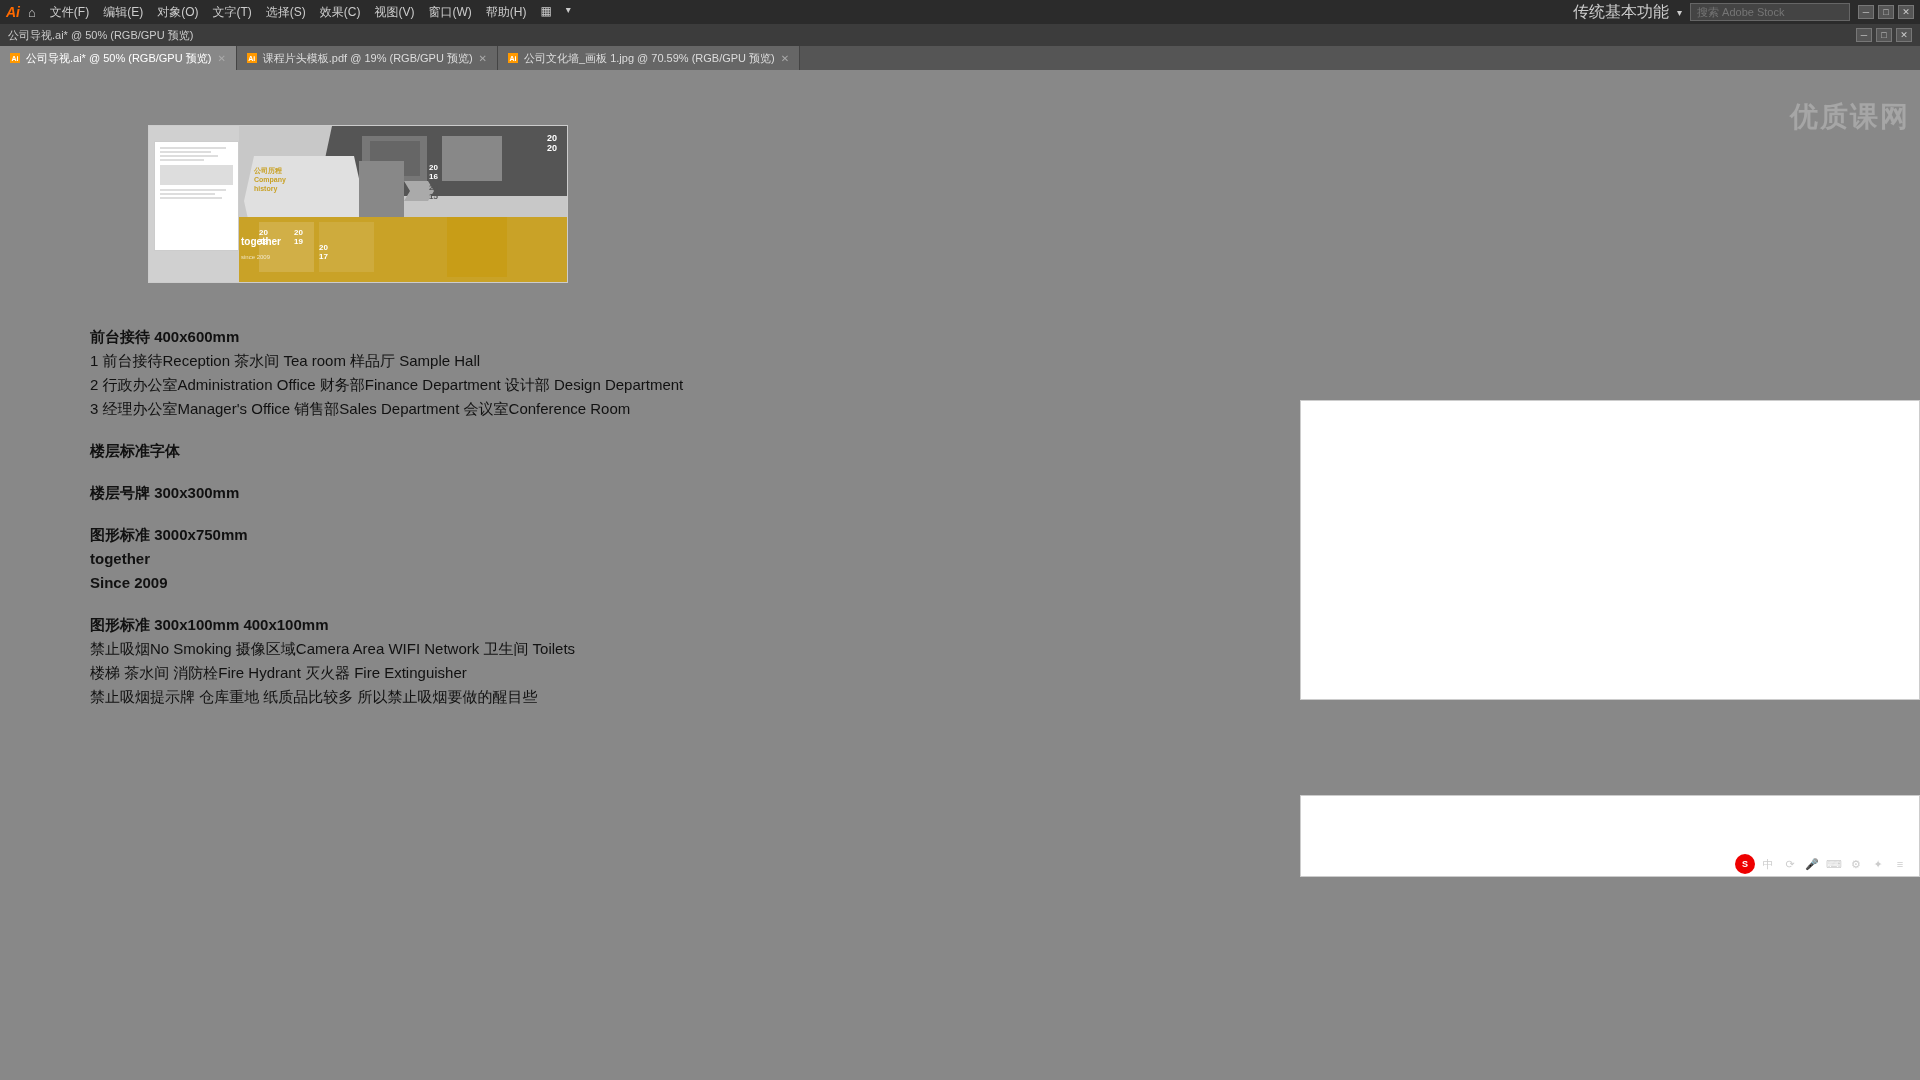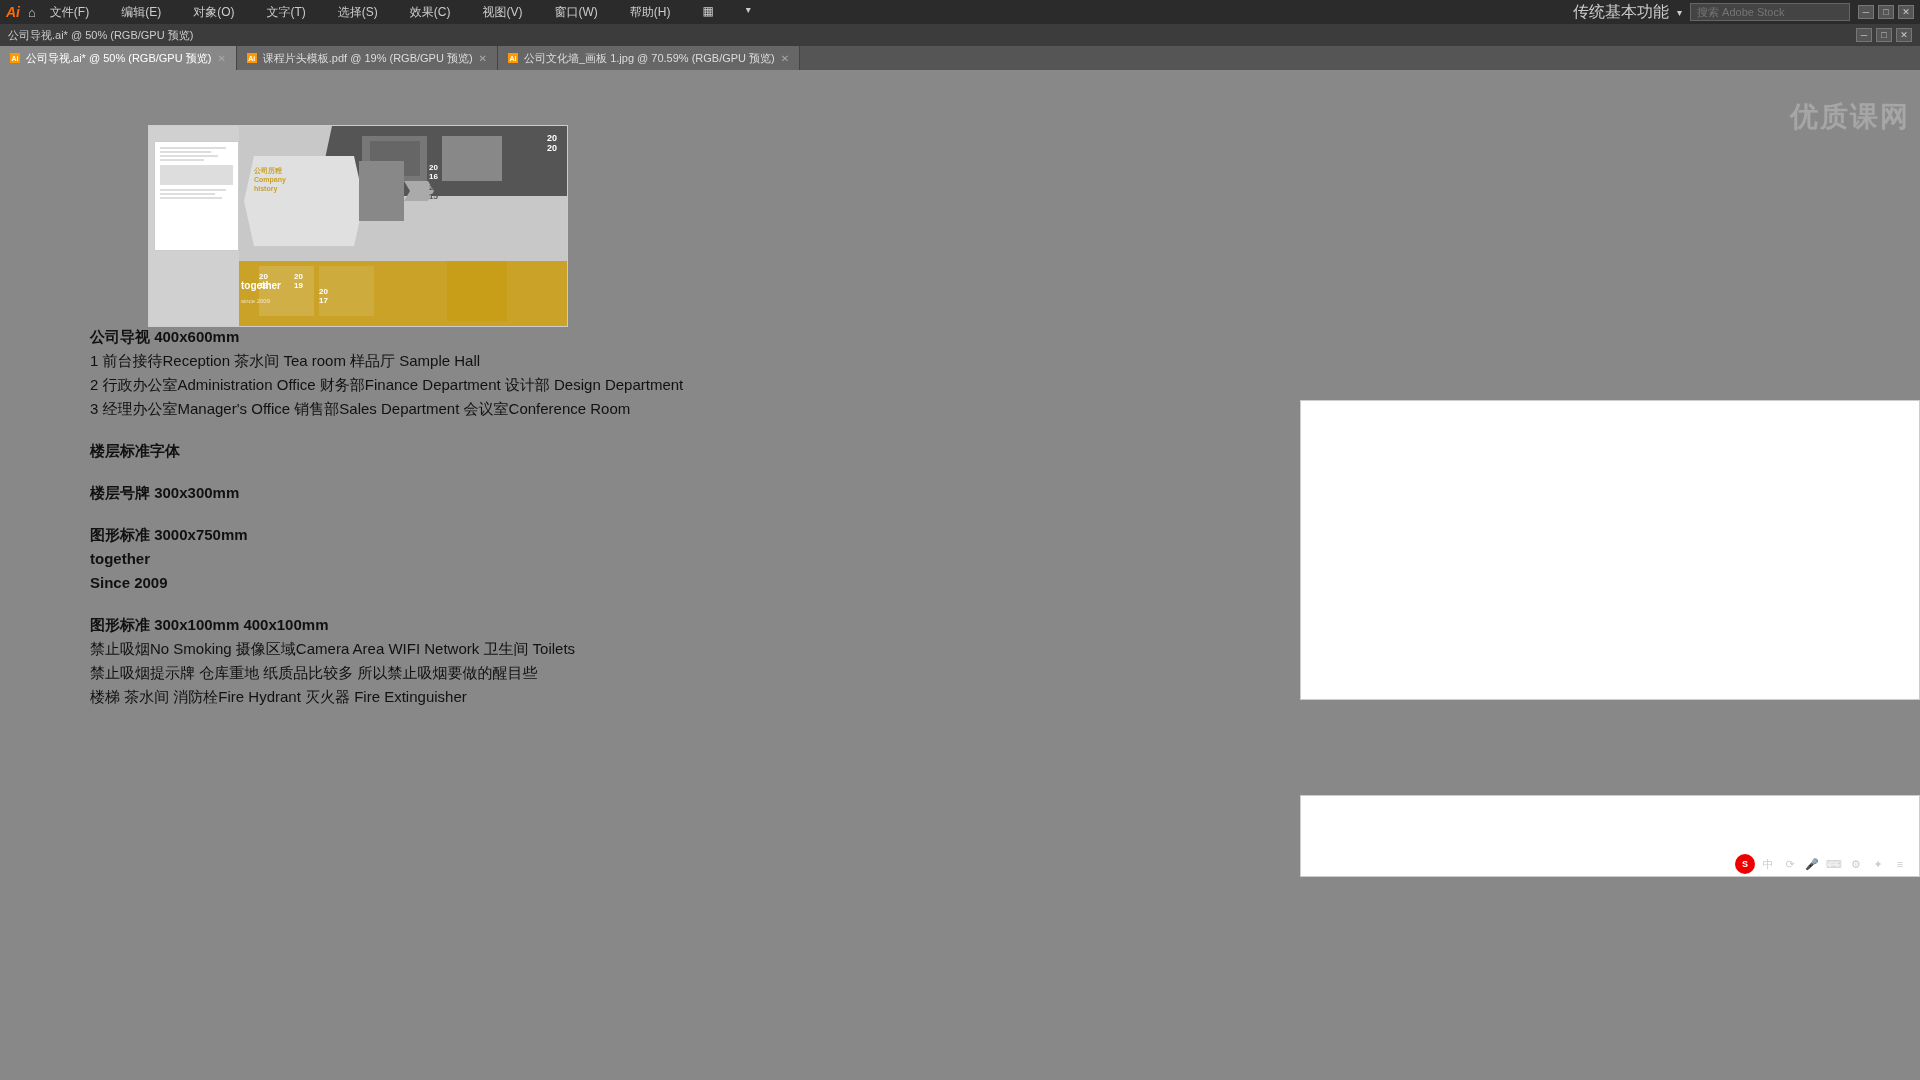--- a/index.html
+++ b/index.html
@@ -30,21 +30,21 @@
       margin-right: 8px;
       font-style: italic;
     }
     .home-icon {
       color: #ccc;
       font-size: 13px;
       margin-right: 8px;
     }
     .menu-items {
       display: flex;
-      gap: 20px;
+      gap: 2px;
     }
     .menu-item {
       color: #ccc;
       font-size: 12px;
       padding: 2px 6px;
       cursor: pointer;
       white-space: nowrap;
     }
     .menu-right {
       margin-left: auto;
@@ -157,21 +157,21 @@
       position: relative;
       overflow: hidden;
     }
 
     
     #design-preview {
       position: absolute;
       left: 148px;
       top: 55px;
       width: 420px;
-      height: 202px;
+      height: 158px;
       background: #fff;
       border: 1px solid #ccc;
       overflow: hidden;
     }
 
     
     #text-content {
       position: absolute;
       left: 90px;
       top: 255px;
@@ -380,21 +380,21 @@
       <div style="position:absolute;bottom:20px;left:170px;color:#fff;font-size:8px;font-weight:bold;line-height:1.1;">20<br>17</div>
 
       <div style="position:absolute;bottom:35px;left:92px;color:#fff;font-size:10px;font-weight:bold;">together</div>
       <div style="position:absolute;bottom:22px;left:92px;color:rgba(255,255,255,0.7);font-size:6px;">since 2009</div>
     </div>
   </div>
 
   <div id="text-content">
 
     <div class="text-block">
-      <div class="text-line bold">公司导视 400x600mm</div>
+      <div class="text-line bold">前台接待 400x600mm</div>
       <div class="text-line">1  前台接待Reception  茶水间 Tea room 样品厅 Sample Hall</div>
       <div class="text-line">2 行政办公室Administration Office 财务部Finance Department 设计部 Design Department</div>
       <div class="text-line">3 经理办公室Manager's Office 销售部Sales Department 会议室Conference Room</div>
     </div>
 
     <div class="text-block">
       <div class="text-line bold">楼层标准字体</div>
     </div>
 
     <div class="text-block">
@@ -403,22 +403,22 @@
 
     <div class="text-block">
       <div class="text-line bold">图形标准 3000x750mm</div>
       <div class="text-line bold">together</div>
       <div class="text-line bold">Since 2009</div>
     </div>
 
     <div class="text-block">
       <div class="text-line bold">图形标准 300x100mm  400x100mm</div>
       <div class="text-line">禁止吸烟No Smoking 摄像区域Camera Area WIFI Network 卫生间 Toilets</div>
+      <div class="text-line">楼梯 茶水间 消防栓Fire Hydrant 灭火器 Fire Extinguisher</div>
       <div class="text-line">禁止吸烟提示牌 仓库重地 纸质品比较多 所以禁止吸烟要做的醒目些</div>
-      <div class="text-line">楼梯 茶水间 消防栓Fire Hydrant 灭火器 Fire Extinguisher</div>
     </div>
 
   </div>
 
   <div id="right-panel-1">
   </div>
 
   <div id="right-panel-2">
 
     <div id="taskbar-icons">

